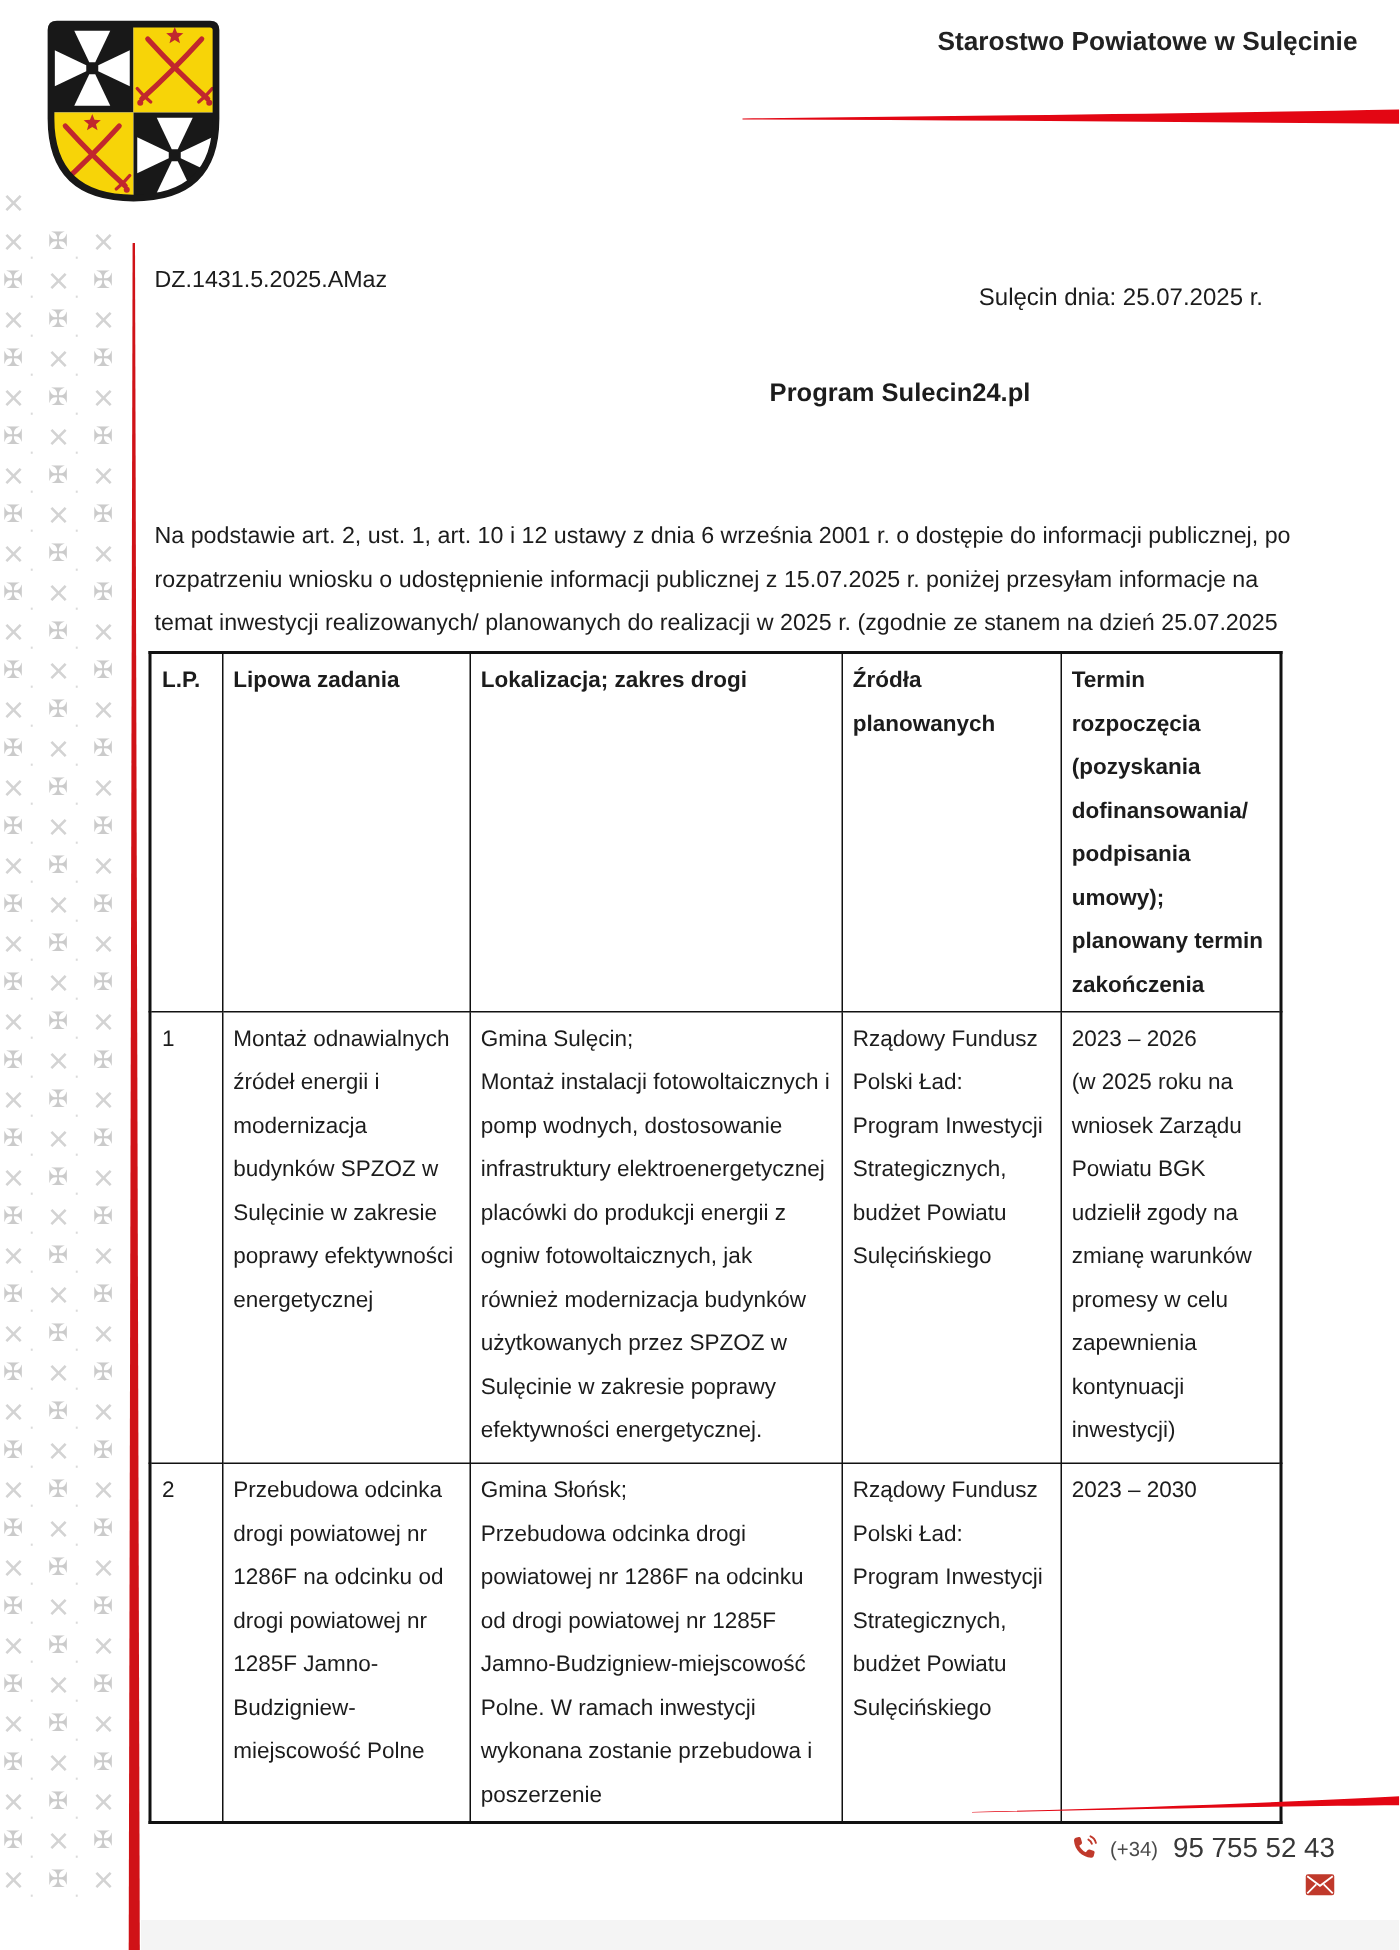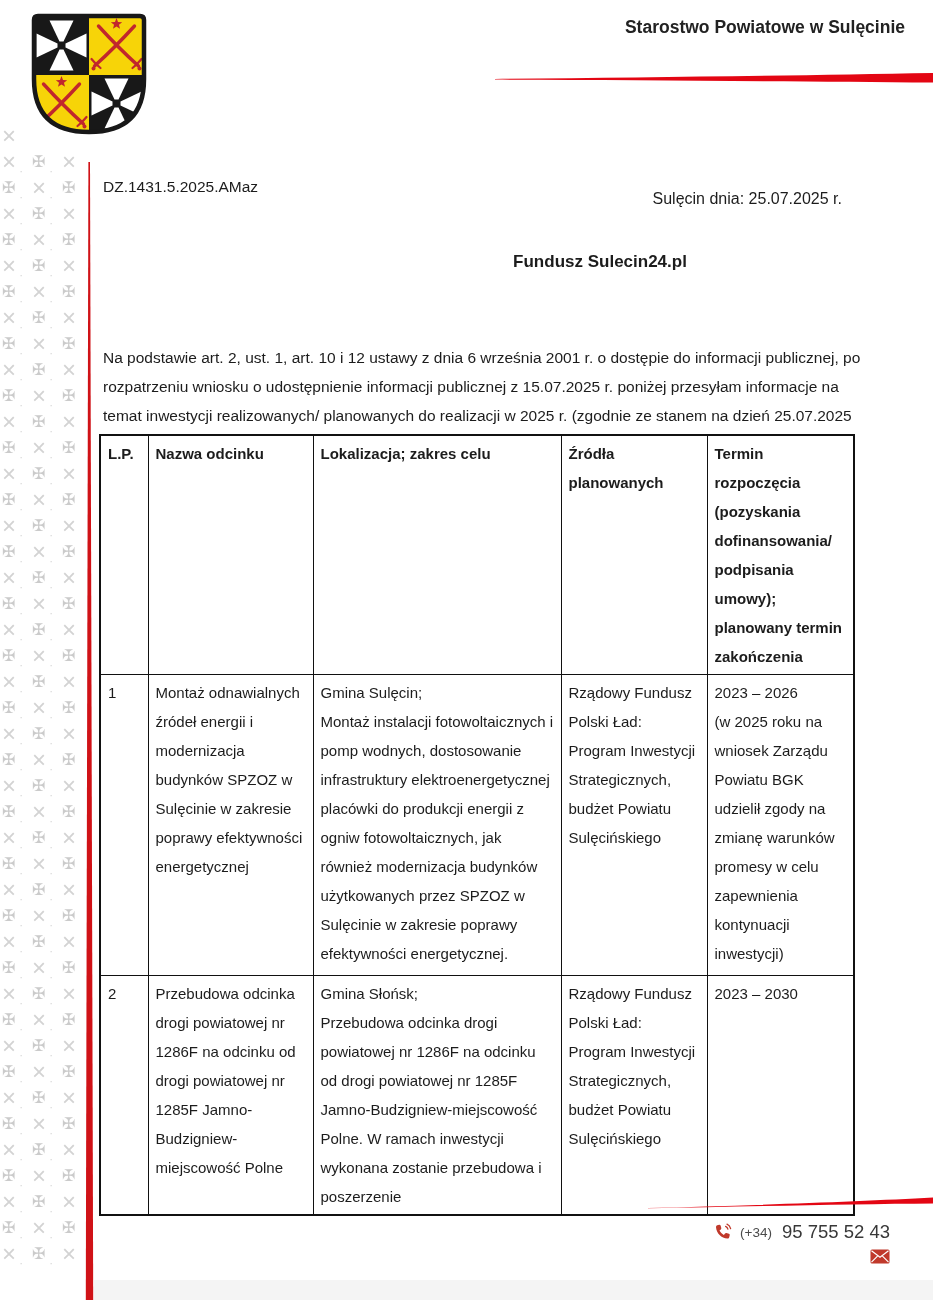--- a/index.html
+++ b/index.html
@@ -318,37 +318,37 @@
     </g>
     <use href="#shieldPath" fill="none" stroke="#181818" stroke-width="4.5"></use>
   </svg>
 
   <div class="org-block">
     <div class="org-name">Starostwo Powiatowe w Sulęcinie</div>
   </div>
 
   <div class="ref-no">DZ.1431.5.2025.AMaz</div>
   <div class="place-date">Sulęcin dnia: 25.07.2025 r.</div>
-  <div class="recipient">Fundusz Sulecin24.pl</div>
+  <div class="recipient">Program Sulecin24.pl</div>
 
   <div class="intro">Na podstawie art. 2, ust. 1, art. 10 i 12 ustawy z dnia 6 września 2001 r. o dostępie do informacji publicznej, po rozpatrzeniu wniosku o udostępnienie informacji publicznej z 15.07.2025 r. poniżej przesyłam informacje na temat inwestycji realizowanych/ planowanych do realizacji w 2025 r. (zgodnie ze stanem na dzień 25.07.2025 r.):</div>
 
   <table class="inv-table">
     <colgroup>
       <col style="width:48px">
         <col style="width:165px">
         <col style="width:248px">
       <col style="width:146px">
         <col style="width:147px">
     </colgroup>
     <tbody>
         <tr class="hdr-row">
       <th>L.P.</th>
-      <th>Nazwa odcinku</th>
-      <th>Lokalizacja; zakres celu</th>
+      <th>Lipowa zadania</th>
+      <th>Lokalizacja; zakres drogi</th>
       <th>Źródła planowanych</th>
       <th>Termin rozpoczęcia (pozyskania dofinansowania/ podpisania umowy); planowany termin zakończenia</th>
     </tr>
     <tr class="row-1">
       <td>1</td>
       <td class="pre">Montaż odnawialnych źródeł energii i modernizacja budynków SPZOZ w Sulęcinie w zakresie poprawy efektywności energetycznej</td>
       <td class="pre">Gmina Sulęcin;
 Montaż instalacji fotowoltaicznych i pomp wodnych, dostosowanie infrastruktury elektroenergetycznej placówki do produkcji energii z ogniw fotowoltaicznych, jak również modernizacja budynków użytkowanych przez SPZOZ w Sulęcinie w zakresie poprawy efektywności energetycznej.</td>
       <td class="pre">Rządowy Fundusz Polski Ład: Program Inwestycji Strategicznych, budżet Powiatu Sulęcińskiego</td>
       <td class="pre">2023 – 2026

